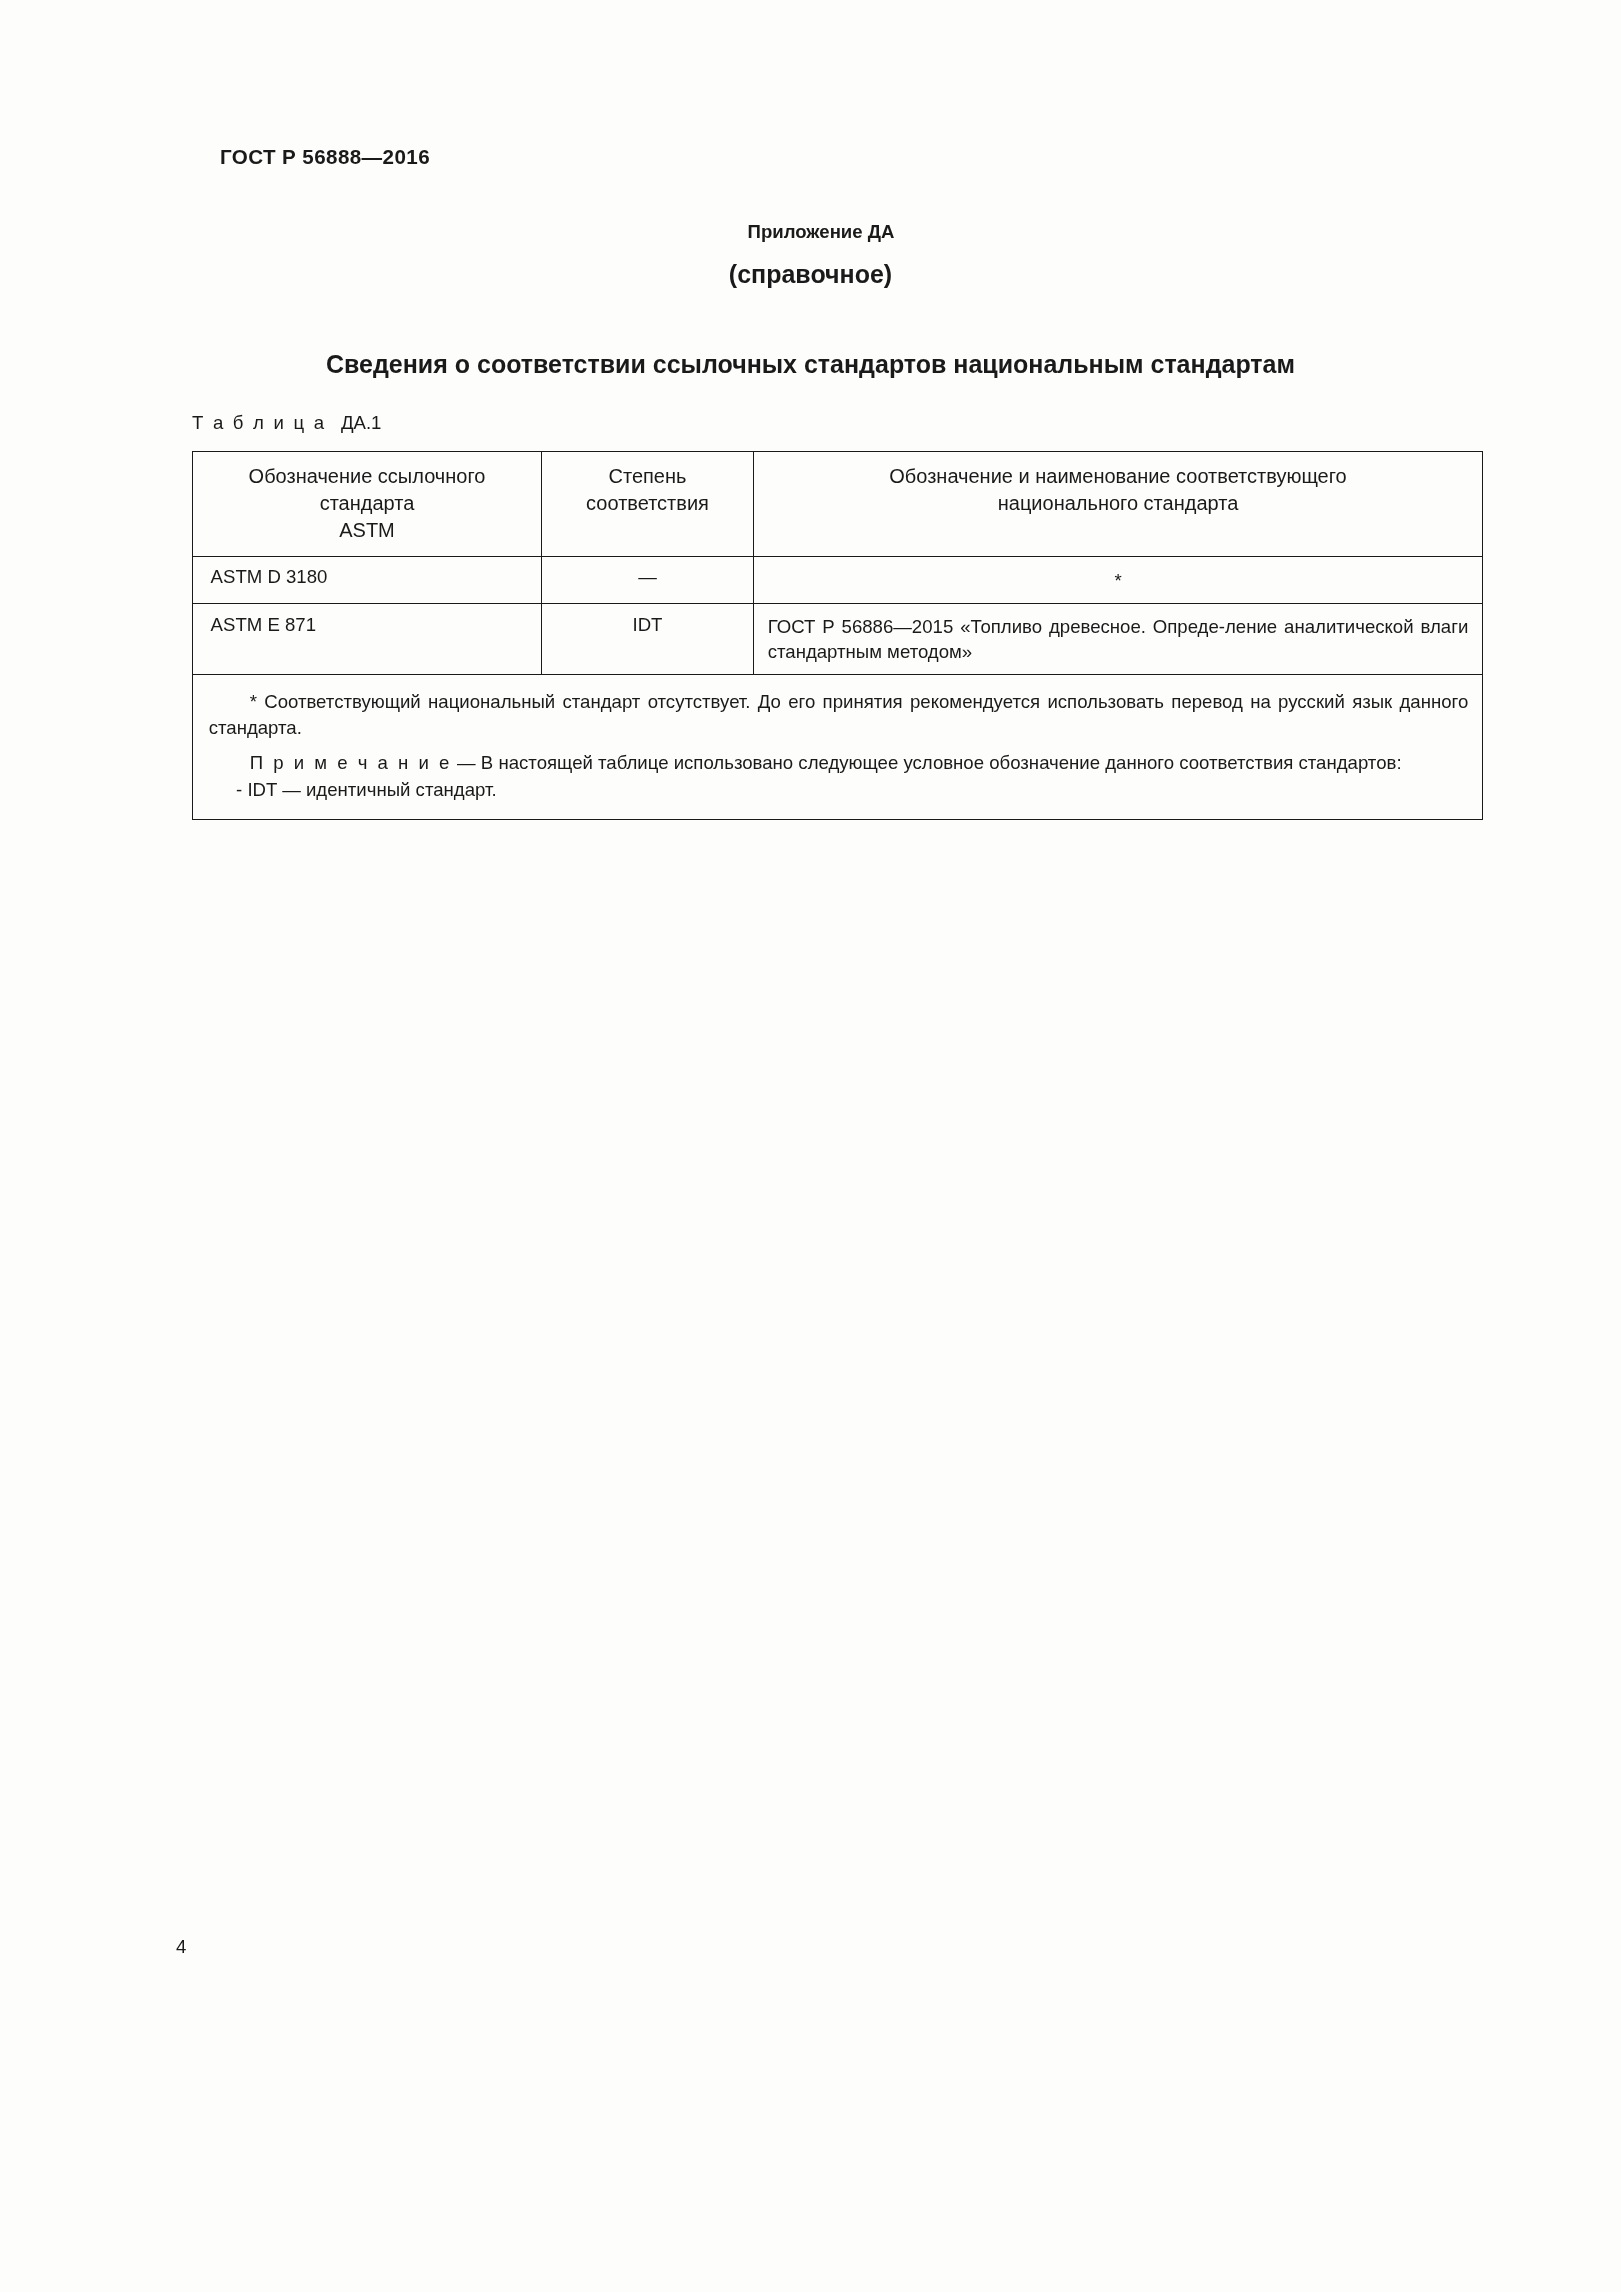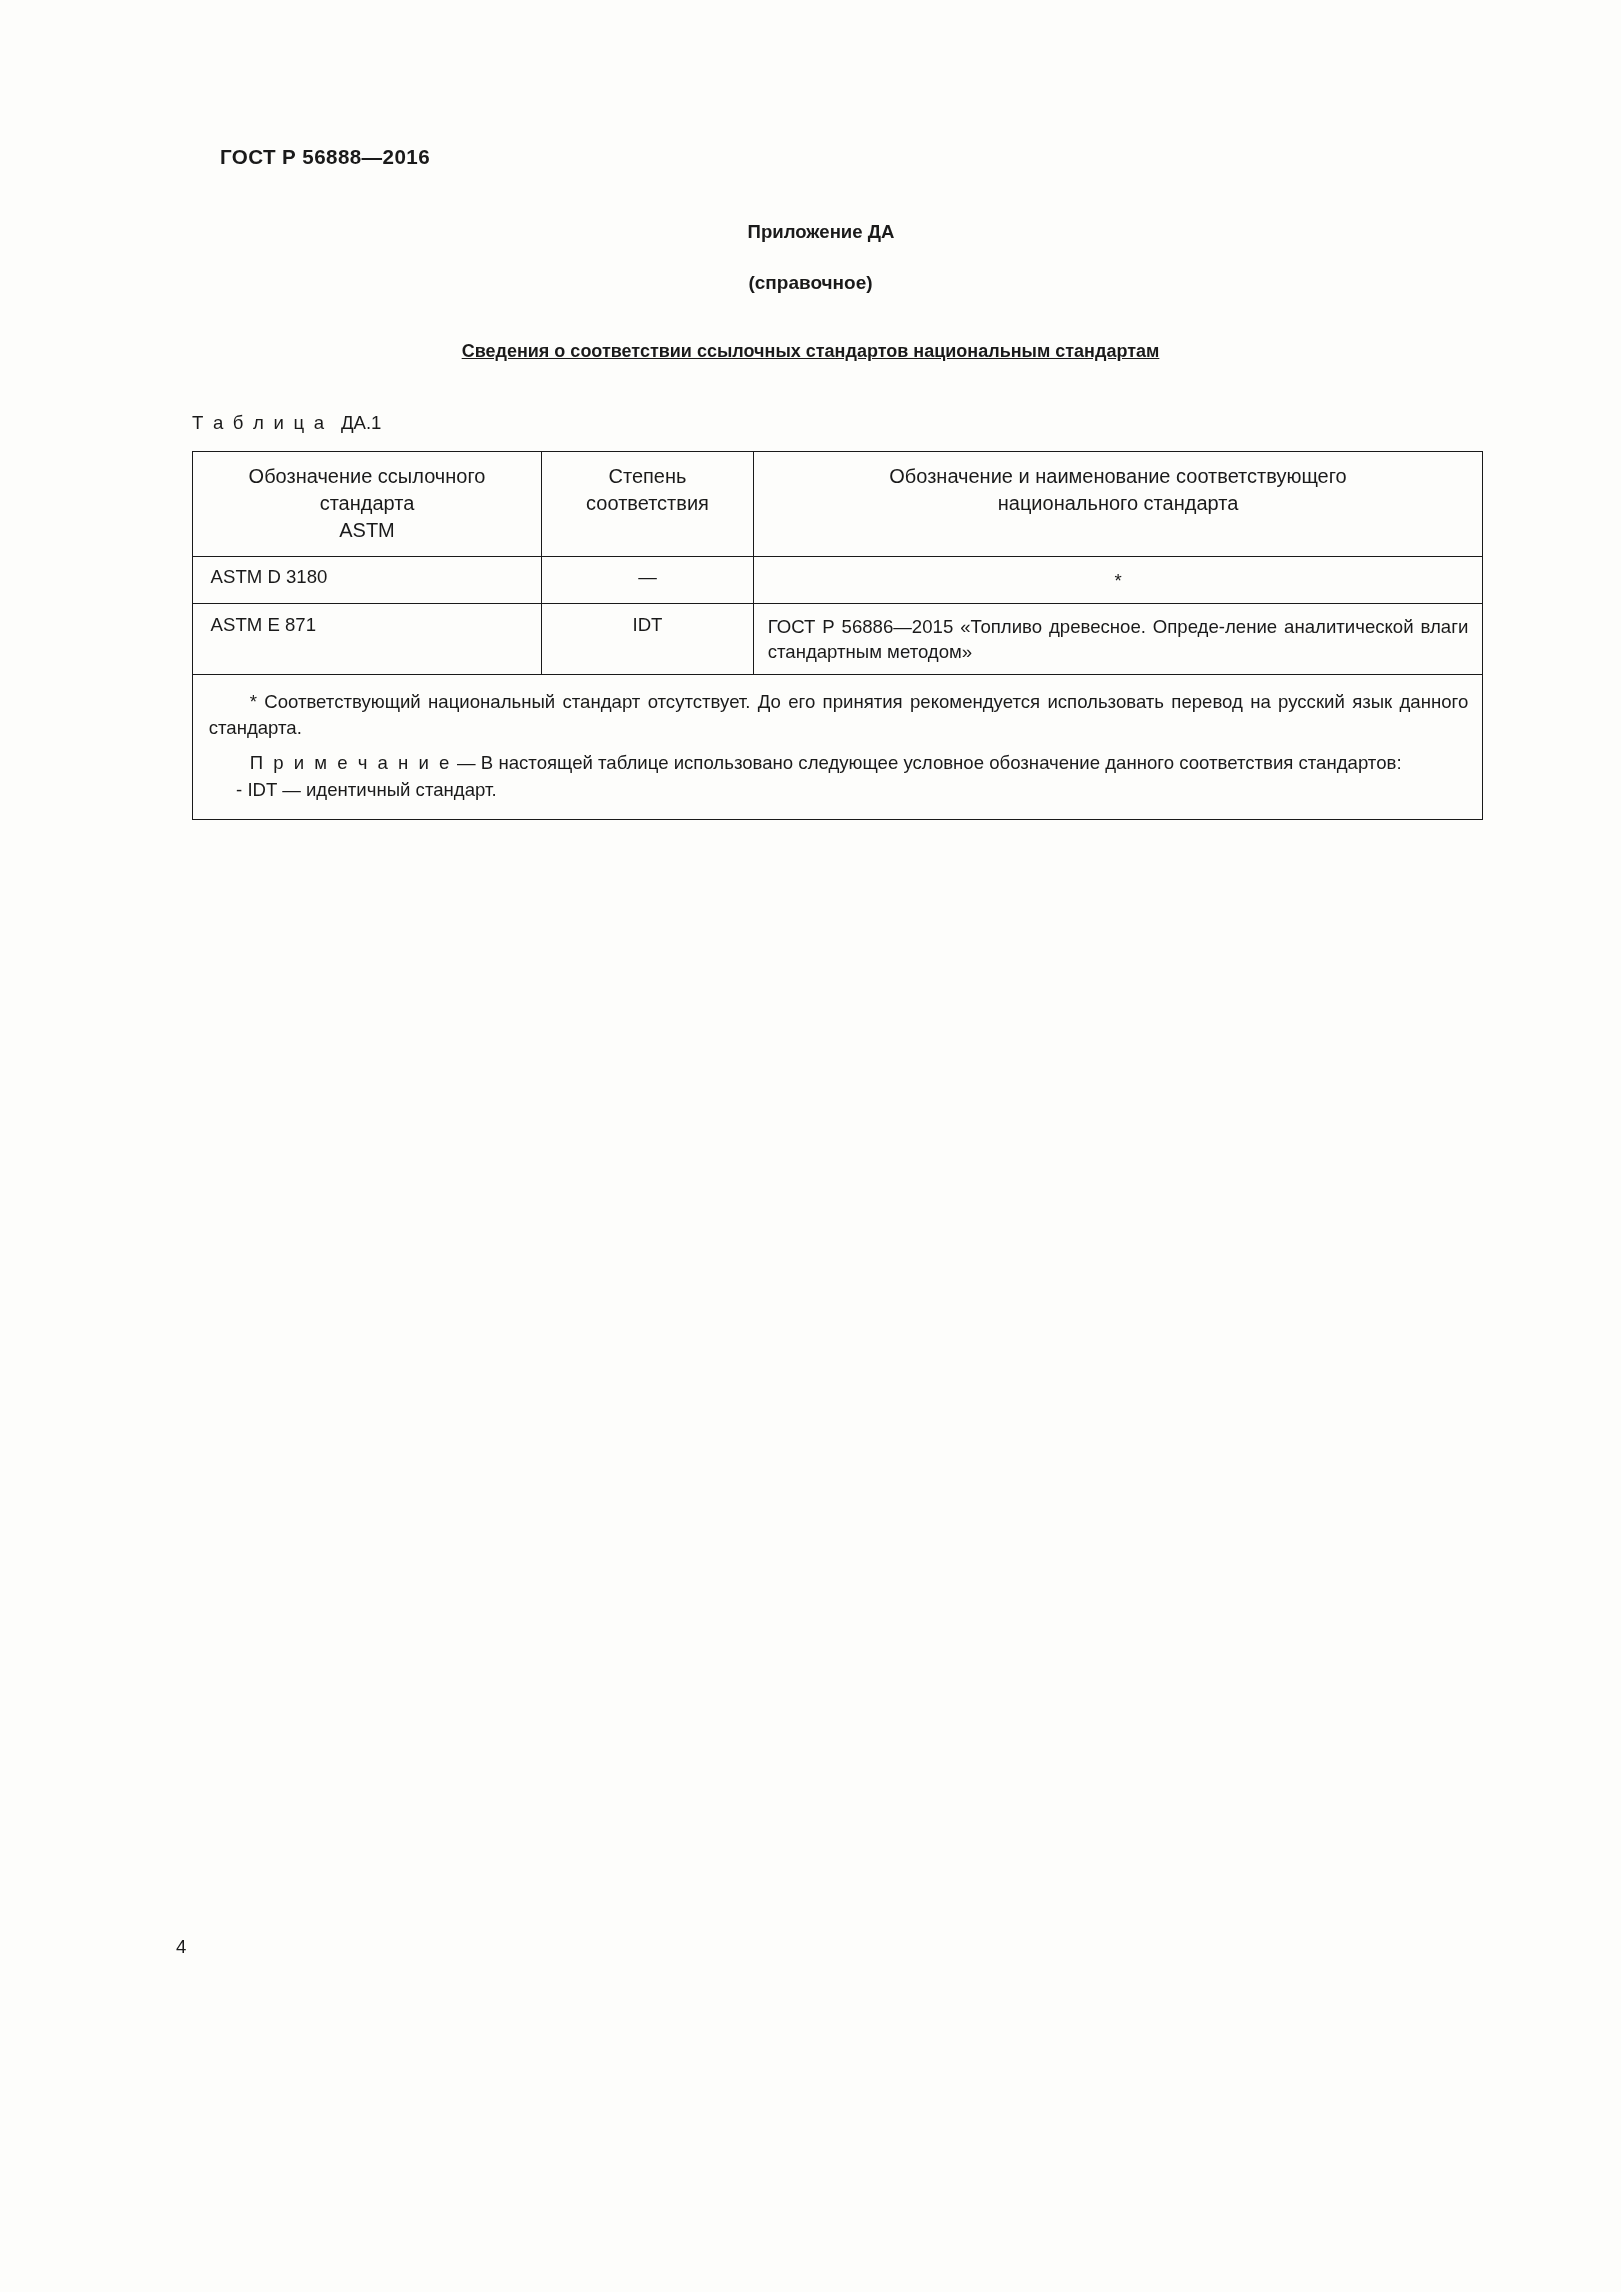--- a/index.html
+++ b/index.html
@@ -36,34 +36,33 @@
     top: 221px;
     text-align: center;
     font-size: 18.6px;
     font-weight: bold;
     margin-left: 21px;
   }
   .appendix-sub {
     position: absolute;
     left: 0;
     right: 0;
-    top: 272px;
-    text-align: center;
-    font-size: 19px;
+    top: 260px;
+    text-align: center;
+    font-size: 25px;
     font-weight: bold;
   }
   .section-title {
     position: absolute;
     left: 0;
     right: 0;
-    top: 341px;
-    text-align: center;
-    font-size: 18px;
-    font-weight: bold;
-    text-decoration: underline;
+    top: 350px;
+    text-align: center;
+    font-size: 25px;
+    font-weight: bold;
   }
   .table-caption {
     position: absolute;
     left: 192px;
     top: 412px;
     font-size: 18.6px;
     letter-spacing: 2.2px;
   }
   .table-caption .num {
     letter-spacing: 0;

